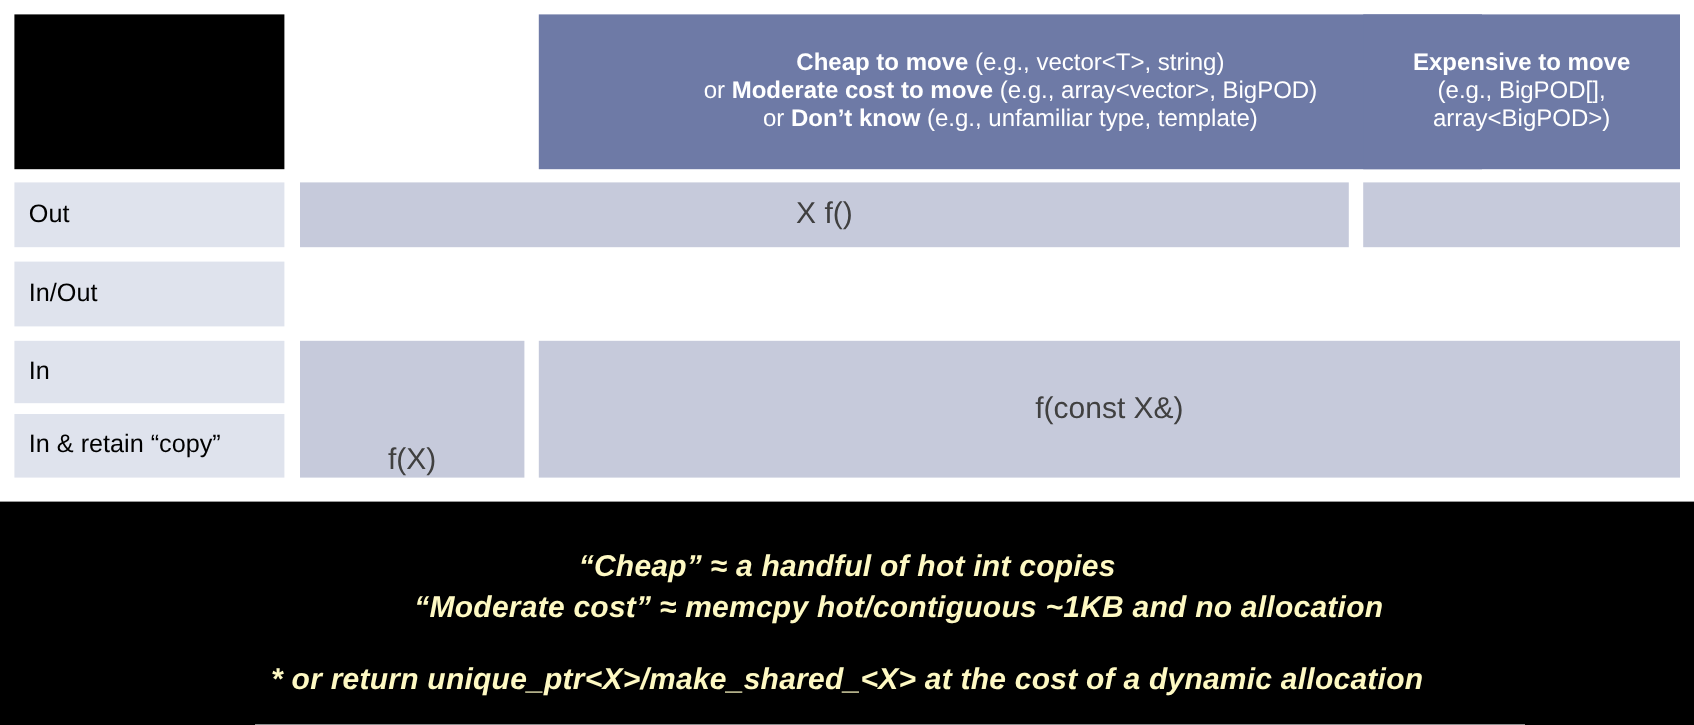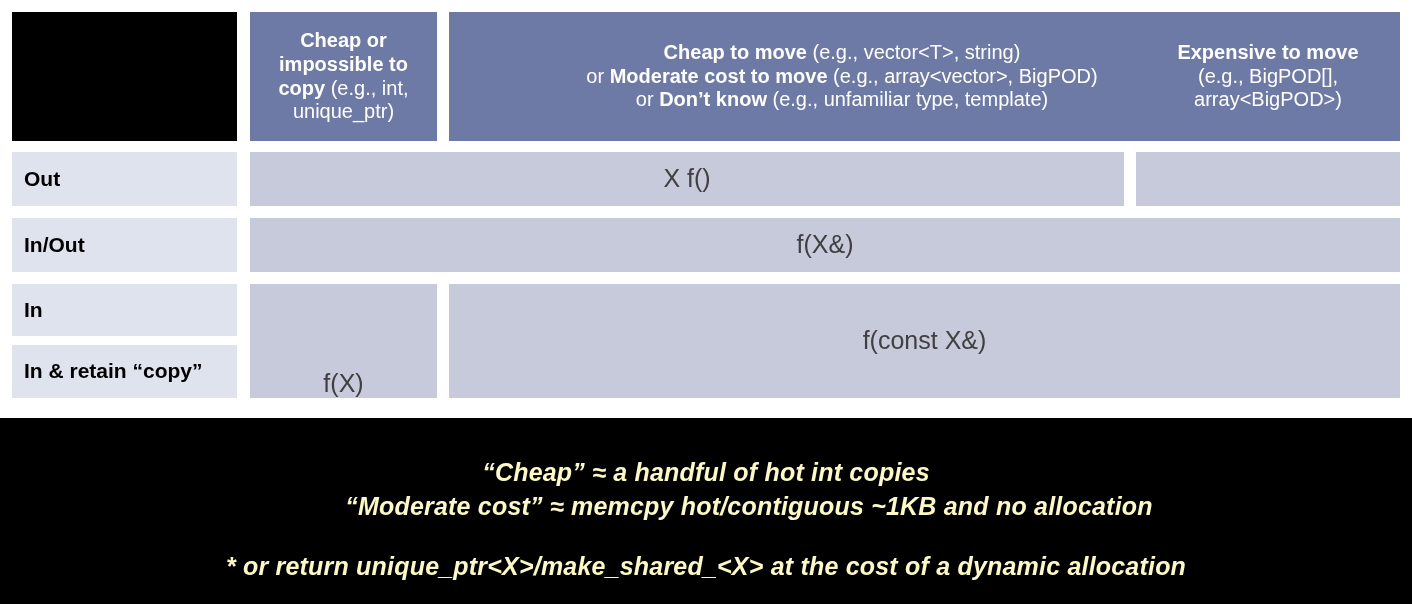--- a/index.html
+++ b/index.html
@@ -47,21 +47,21 @@
     padding: 4px 8px;
   }
   .hdr b { font-weight: bold; }
   .hdr .reg { font-weight: normal; }
 
   
   .rowlabel {
     background: #dfe3ed;
     color: #000000;
     font-size: 21px;
-    font-weight: bold;
+    font-weight: normal;
     justify-content: flex-start;
     text-align: left;
     padding-left: 12px;
   }
 
   
   .body-cell {
     background: #c6cadb;
     color: #404040;
     font-size: 25px;
@@ -94,25 +94,20 @@
   .fl2 { top: 74px; padding-left: 43px; }
   .fl3 { top: 134px; }
 </style>
 </head>
 <body>
 
 <div id="page">
 
   <div class="corner-block"></div>
 
-  <div class="cell hdr" style="left:250px; top:12px; width:187px; height:129px;">
-    <div>
-      <b>Cheap or impossible to copy</b><span class="reg"> (e.g., int, unique_ptr)</span>
-    </div>
-  </div>
 
   <div class="cell hdr" style="left:449px; top:12px; width:786px; height:129px;">
     <div>
       <div>
         <b>Cheap to move</b><span class="reg"> (e.g., vector&lt;T&gt;, string)</span>
       </div>
       <div>
         <span class="reg">or </span><b>Moderate cost to move</b><span class="reg"> (e.g., array&lt;vector&gt;, BigPOD)</span>
       </div>
       <div>
@@ -146,23 +141,20 @@
   </div>
 
   <div class="cell body-cell" style="left:250px; top:152px; width:874px; height:54px;">
     <span>X f()</span>
   </div>
 
   <div class="cell body-cell empty" style="left:1136px; top:152px; width:264px; height:54px;">
     <span></span>
   </div>
 
-  <div class="cell body-cell" style="left:250px; top:218px; width:1150px; height:54px;">
-    <span>f(X&amp;)</span>
-  </div>
 
   <div class="cell body-cell" style="left:250px; top:284px; width:187px; height:114px;align-items:flex-end;">
     <span>f(X)</span>
   </div>
 
   <div class="cell body-cell" style="left:449px; top:284px; width:951px; height:114px;">
     <span>f(const X&amp;)</span>
   </div>
 
   <div class="footer">

